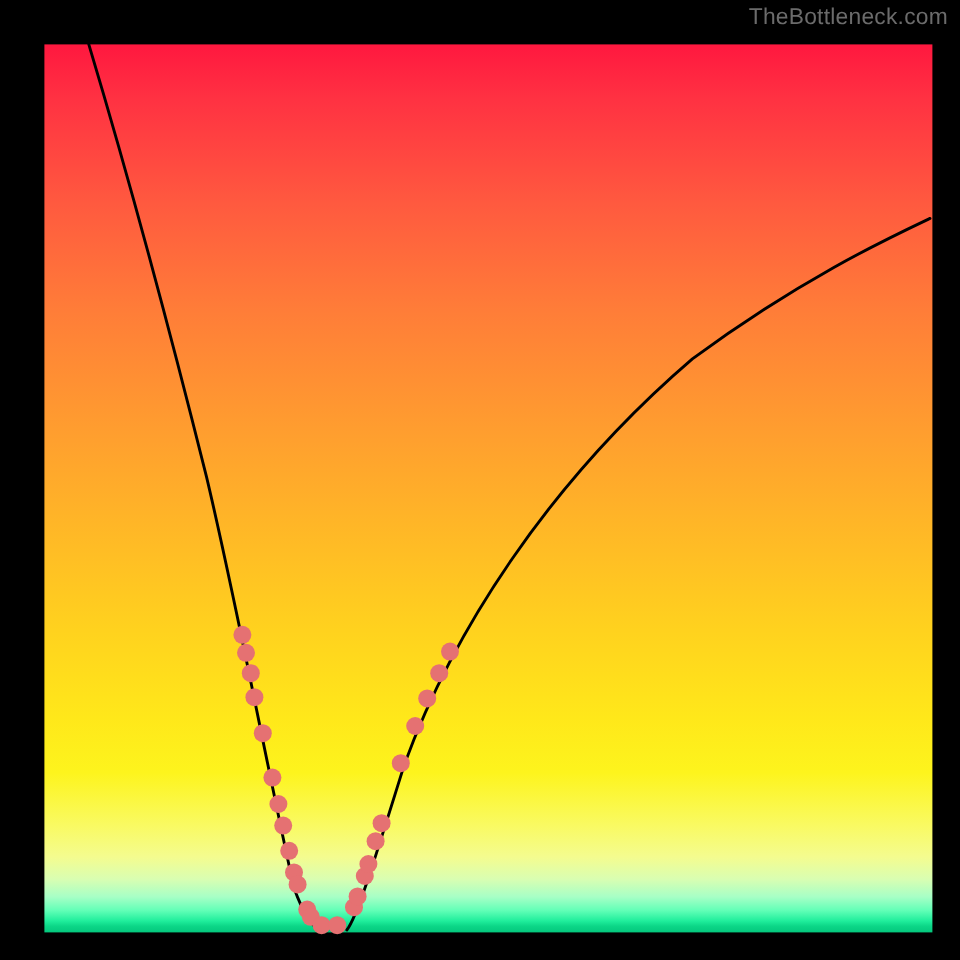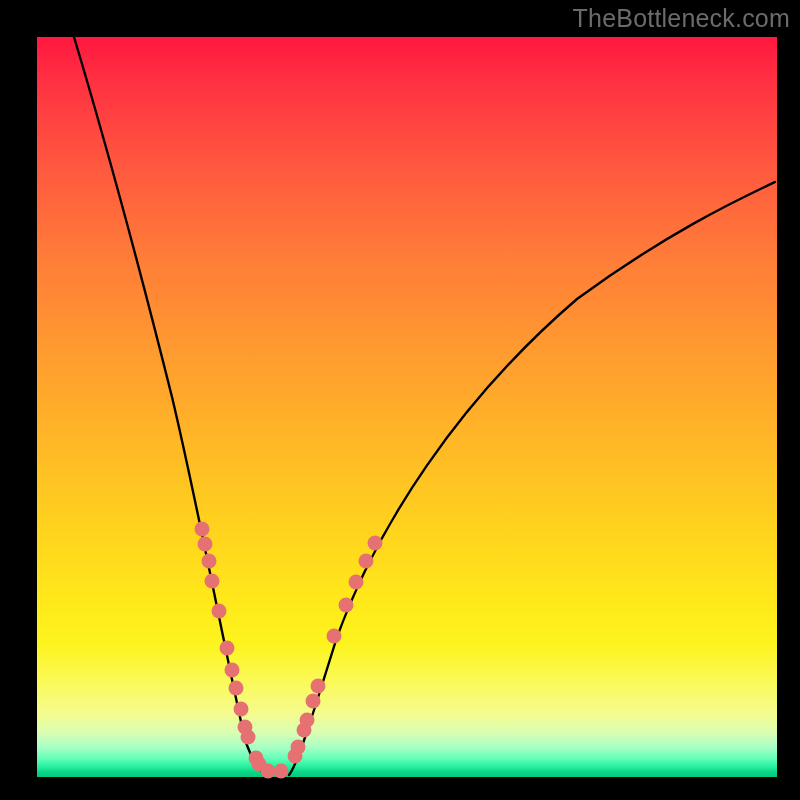--- a/index.html
+++ b/index.html
@@ -44,21 +44,21 @@
       #20ee9c 98.7%,
       #0cd687 99.3%,
       #04c87d 100%
     );
   }
   .watermark {
     position: absolute;
     top: 4px;
     right: 10px;
     color: #6b6b6b;
-    font-size: 25px;
+    font-size: 19px;
     font-weight: 400;
     letter-spacing: 0.2px;
     user-select: none;
   }
   svg.curve {
     position: absolute;
     left: 0;
     top: 0;
     width: 740px;
     height: 740px;

